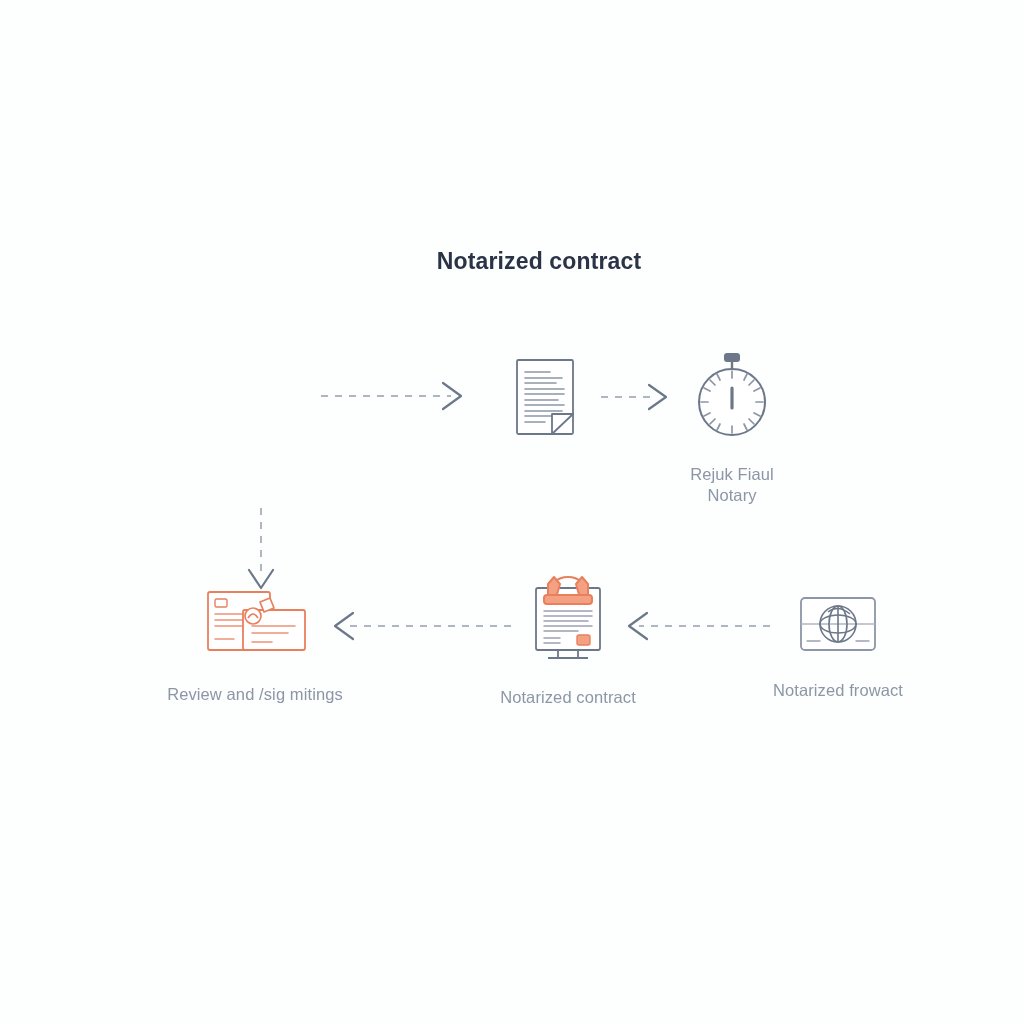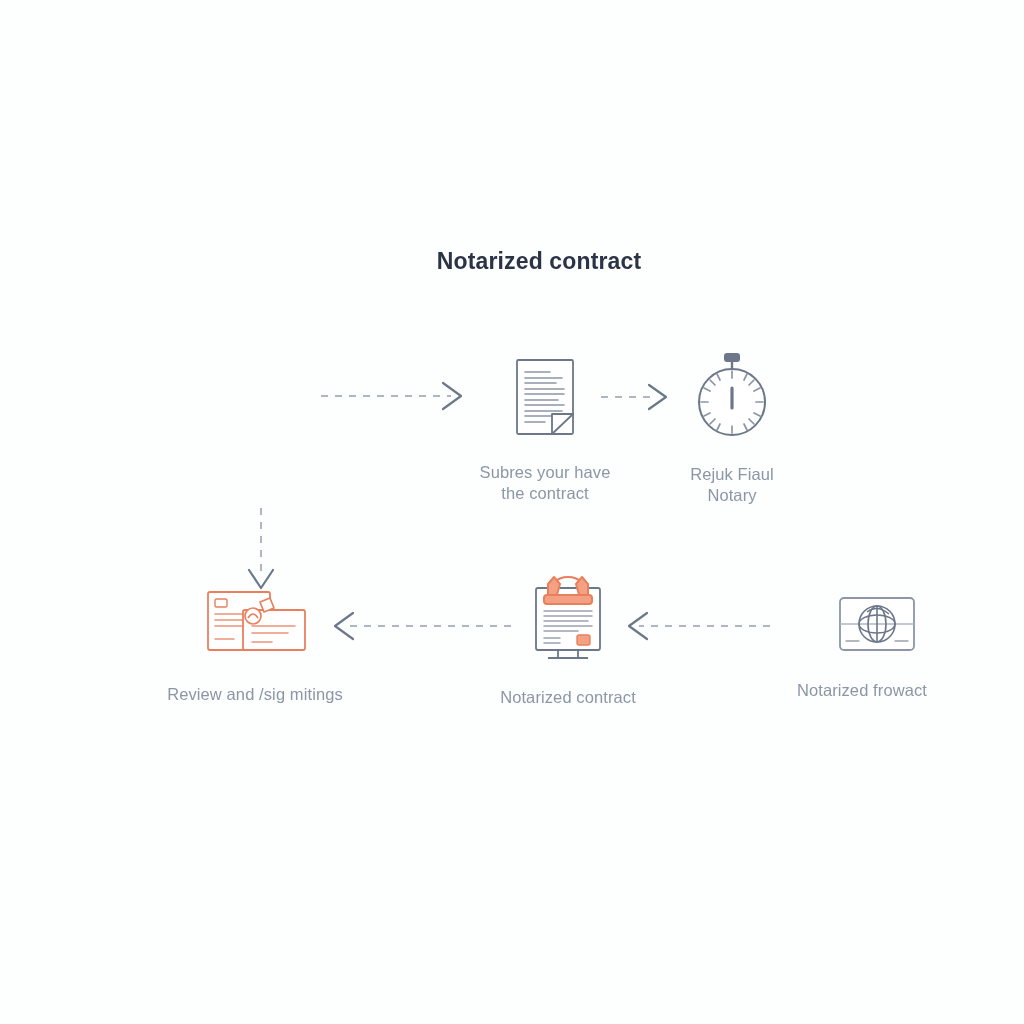--- a/index.html
+++ b/index.html
@@ -59,21 +59,21 @@
   }
 
   
   #node-prepare-documents { left: 136px; top: 348px; width: 200px; }
   #node-submit-contract   { left: 428px; top: 348px; width: 180px; }
   #node-result-notary     { left: 622px; top: 340px; width: 166px; }
 
   
   #node-review-signings   { left: 128px; top: 580px; width: 200px; }
   #node-notarized-contract{ left: 452px; top: 568px; width: 178px; }
-  #node-notarized-act     { left: 722px; top: 586px; width: 178px; align-items: flex-end; }
+  #node-notarized-act     { left: 722px; top: 586px; width: 178px; }
 
   
   .connector { position: absolute; }
   #connector-prepare-to-submit  { left: 292px; top: 376px; }
   #connector-submit-to-result   { left: 572px; top: 378px; }
   #connector-prepare-down       { left: 204px; top: 508px; }
   #connector-act-to-notarized   { left: 590px; top: 606px; }
   #connector-notarized-to-review{ left: 296px; top: 606px; }
 
   .dash { stroke: #aeb6c2; stroke-width: 2; stroke-dasharray: 7 7; fill: none; }
@@ -100,22 +100,20 @@
           <line x1="25" y1="46" x2="64" y2="46"></line>
           <line x1="25" y1="52" x2="58" y2="52"></line>
           <line x1="25" y1="57" x2="64" y2="57"></line>
           <line x1="25" y1="63" x2="62" y2="63"></line>
           <line x1="25" y1="68" x2="52" y2="68"></line>
           <line x1="25" y1="74" x2="45" y2="74"></line>
         </g>
         <path d="M52 86 L52 66 L73 66 Z" fill="#ffffff" stroke="#6c7789" stroke-width="1.8" stroke-linejoin="round"></path>
       </svg>
     </div>
-    <div class="node-label">Subres your have
-the contract</div>
   </div>
 
   <div class="node" id="node-result-notary">
     <div class="node-icon">
       <svg width="110" height="110" viewBox="0 0 110 110">
         <rect x="47" y="13" width="16" height="9" rx="3" fill="#6c7789"></rect>
         <line x1="55" y1="22" x2="55" y2="30" stroke="#6c7789" stroke-width="2.4"></line>
         <circle cx="55" cy="62" r="33" fill="#ffffff" stroke="#6c7789" stroke-width="2"></circle>
         <g stroke="#8c96a6" stroke-width="1.7" stroke-linecap="round">
           <line x1="55" y1="31" x2="55" y2="38"></line>

